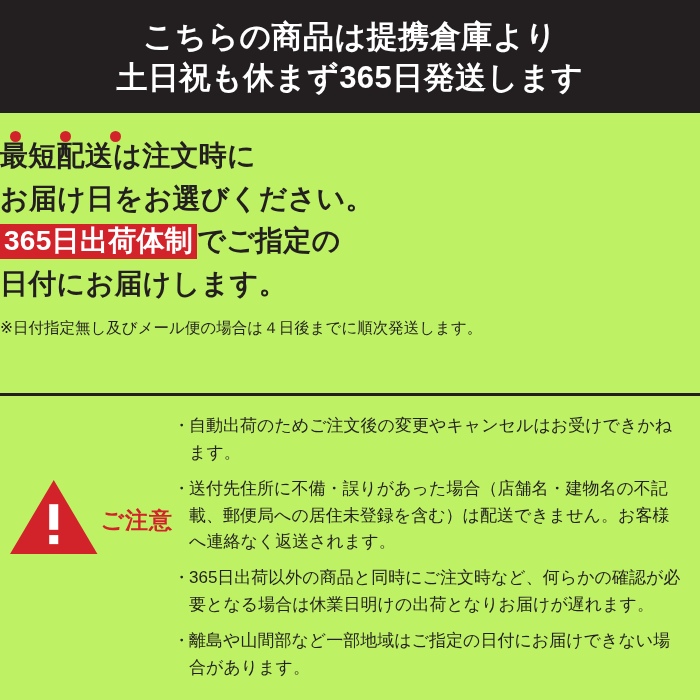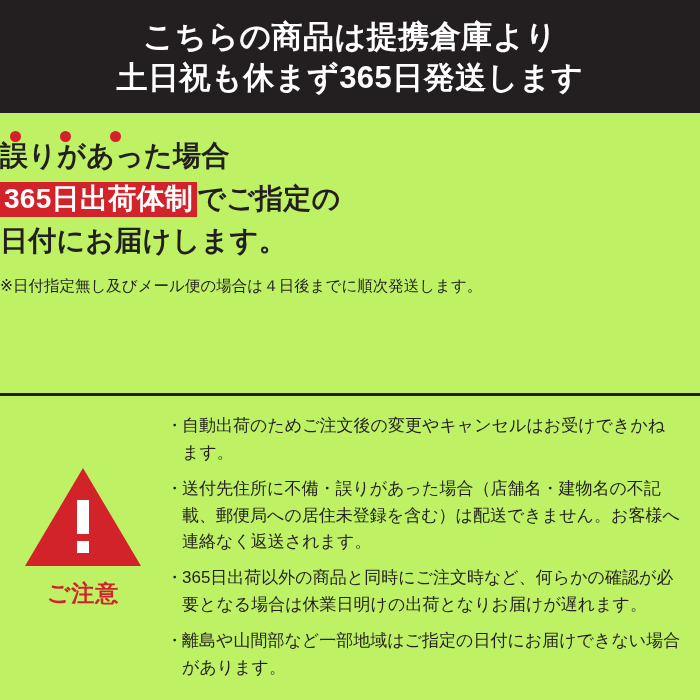--- a/index.html
+++ b/index.html
@@ -125,23 +125,24 @@
     width: 700px;
     height: 301px;
     display: flex;
     align-items: flex-start;
     padding-top: 12px;
   }
   .caution-col {
     width: 166px;
     flex: 0 0 166px;
     display: flex;
-    flex-direction: column;
+    flex-direction: row;
     align-items: center;
     padding-top: 54px;
+    padding-left: 7px;
   }
   .warn-icon {
     width: 124px;
     height: 110px;
     display: block;
   }
   .caution-caption {
     margin-top: 6px;
     color: #d2232a;
     font-size: 23px;
@@ -184,21 +185,22 @@
 
   <div class="delivery">
 
 
     <div class="delivery-text">
       <div class="dots">
         <span class="dot"></span>
         <span class="dot"></span>
         <span class="dot"></span>
       </div>
-      <div class="dline">誤りがあった場合</div>
+      <div class="dline">最短配送は注文時に</div>
+      <div class="dline">お届け日をお選びください。</div>
       <div class="dline">
         <span class="hl">365日出荷体制</span><span>でご指定の</span>
       </div>
       <div class="dline">日付にお届けします。</div>
       <div class="note">※日付指定無し及びメール便の場合は４日後までに順次発送します。</div>
     </div>
   </div>
 
   <div class="caution">
 

